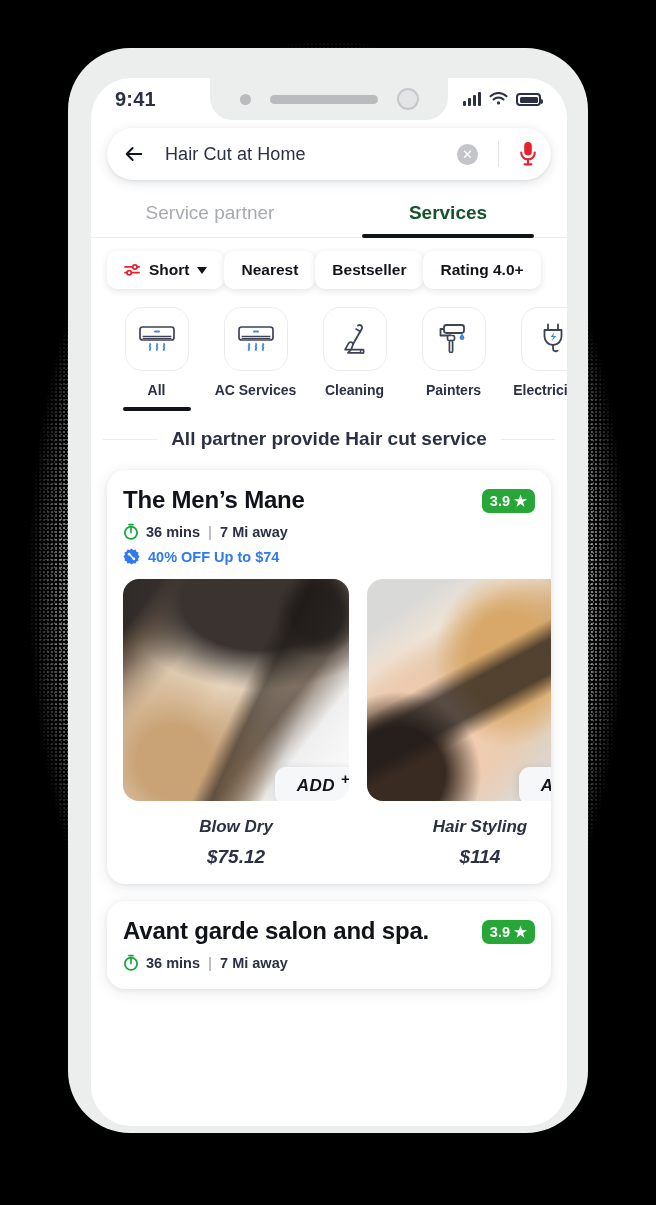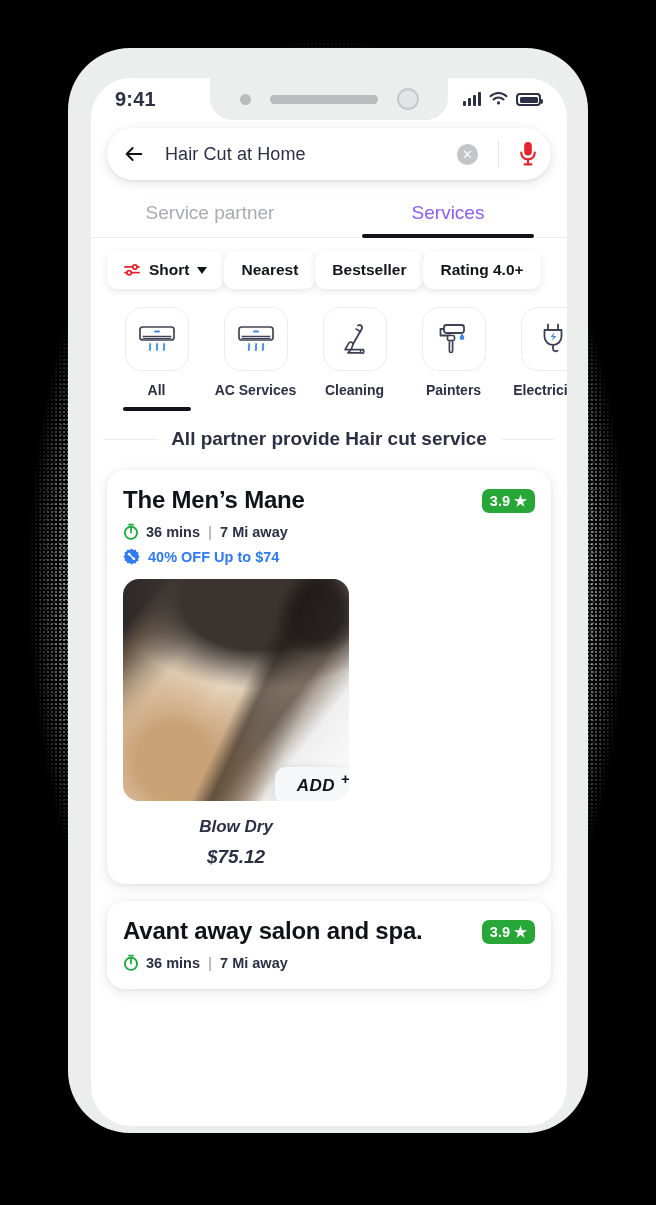--- a/index.html
+++ b/index.html
@@ -98,21 +98,21 @@
   .clear-btn {
     width:21px; height:21px; border-radius:50%; background:#c3c5c8; flex:none;
     display:flex; align-items:center; justify-content:center; color:#fff; font-size:13px; line-height:1;
   }
   .divider-v { width:1px; height:26px; background:#e2e4e7; flex:none; }
   .mic { width:18px; height:26px; flex:none; }
 
   
   .tabs { display:flex; border-bottom:1px solid #ededef; }
   .tab { flex:1; text-align:center; padding:12px 0 13px; font-size:19px; color:#a9abb2; font-weight:500; position:relative; }
-  .tab.active { color:#8b5cf6; font-weight:400; }
+  .tab.active { color:#14532d; font-weight:700; }
   .tab.active::after {
     content:""; position:absolute; left:14%; right:14%; bottom:-1px; height:4px;
     background:#11131a; border-radius:2px;
   }
 
   
   .chips {
     display:flex; padding:13px 0 14px 16px; overflow:hidden;
     background:#fff;
   }
@@ -380,26 +380,36 @@
             <div class="service">
               <div class="service-img photo-a">
                 <div class="addbtn">
                   <span>ADD</span>
                   <span class="plus">+</span>
                 </div>
               </div>
               <div class="service-name">Blow Dry</div>
               <div class="service-price">$75.12</div>
             </div>
+            <div class="service">
+              <div class="service-img photo-b">
+                <div class="addbtn">
+                  <span>ADD</span>
+                  
+                </div>
+              </div>
+              <div class="service-name">Hair Styling</div>
+              <div class="service-price">$114</div>
+            </div>
           </div>
         </div>
 
         <div class="card">
           <div class="card-head">
-            <span class="card-title">Avant away salon and spa.</span>
+            <span class="card-title">Avant garde salon and spa.</span>
             <span class="rating">
               <span>3.9</span>
               <span>★</span>
             </span>
           </div>
           <div class="meta" style="padding-bottom:18px;">
             <svg width="16" height="17" viewBox="0 0 16 17">
               <circle cx="8" cy="9.8" r="6.1" fill="none" stroke="#17a83a" stroke-width="1.8"></circle>
               <path d="M6 1.6h4" stroke="#17a83a" stroke-width="1.8" stroke-linecap="round"></path>
               <path d="M8 3.7v2" stroke="#17a83a" stroke-width="1.6" stroke-linecap="round"></path>

